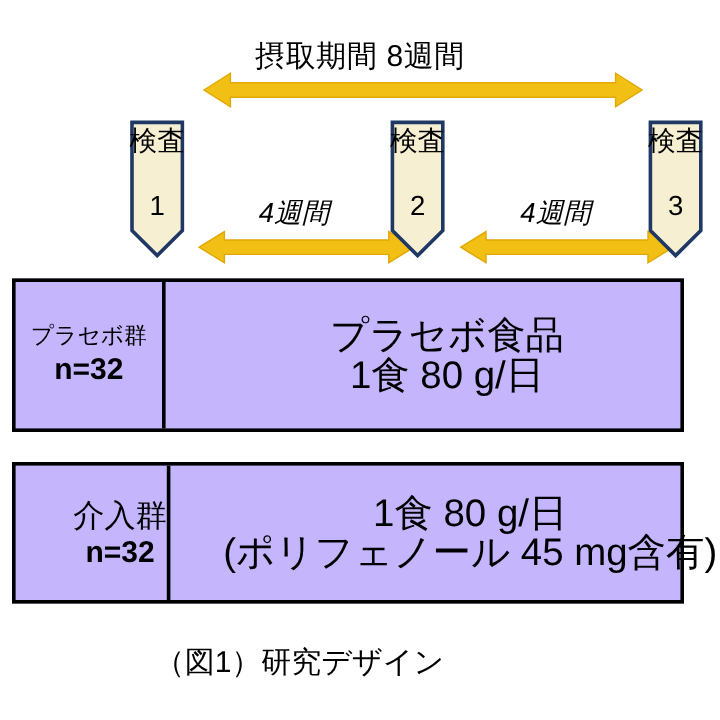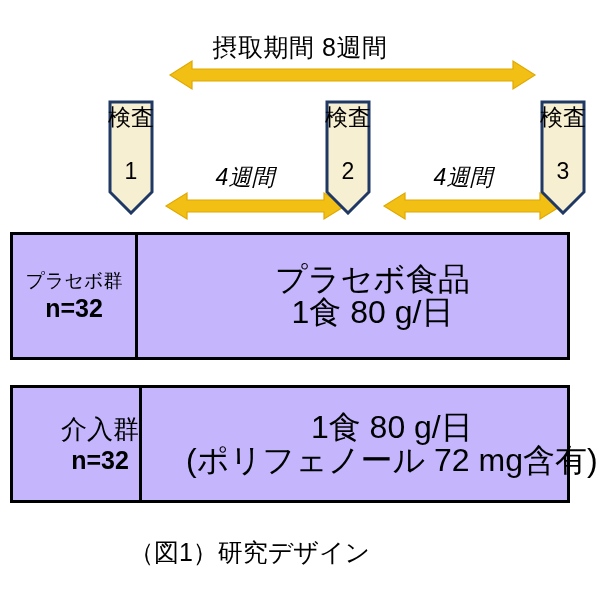--- a/index.html
+++ b/index.html
@@ -228,19 +228,19 @@
     </div>
   </div>
 
   <div class="group-box" id="group-box-intervention">
     <div class="group-name-cell">
       <div class="group-name">介入群</div>
       <div class="group-n">n=32</div>
     </div>
     <div class="group-detail-cell">
       <div class="detail-line">1食 80 g/日</div>
-      <div class="detail-line">(ポリフェノール 72 mg含有)</div>
+      <div class="detail-line">(ポリフェノール 45 mg含有)</div>
     </div>
   </div>
 
   <div class="caption">（図1）研究デザイン</div>
 
 </div>
 
 </body></html>

